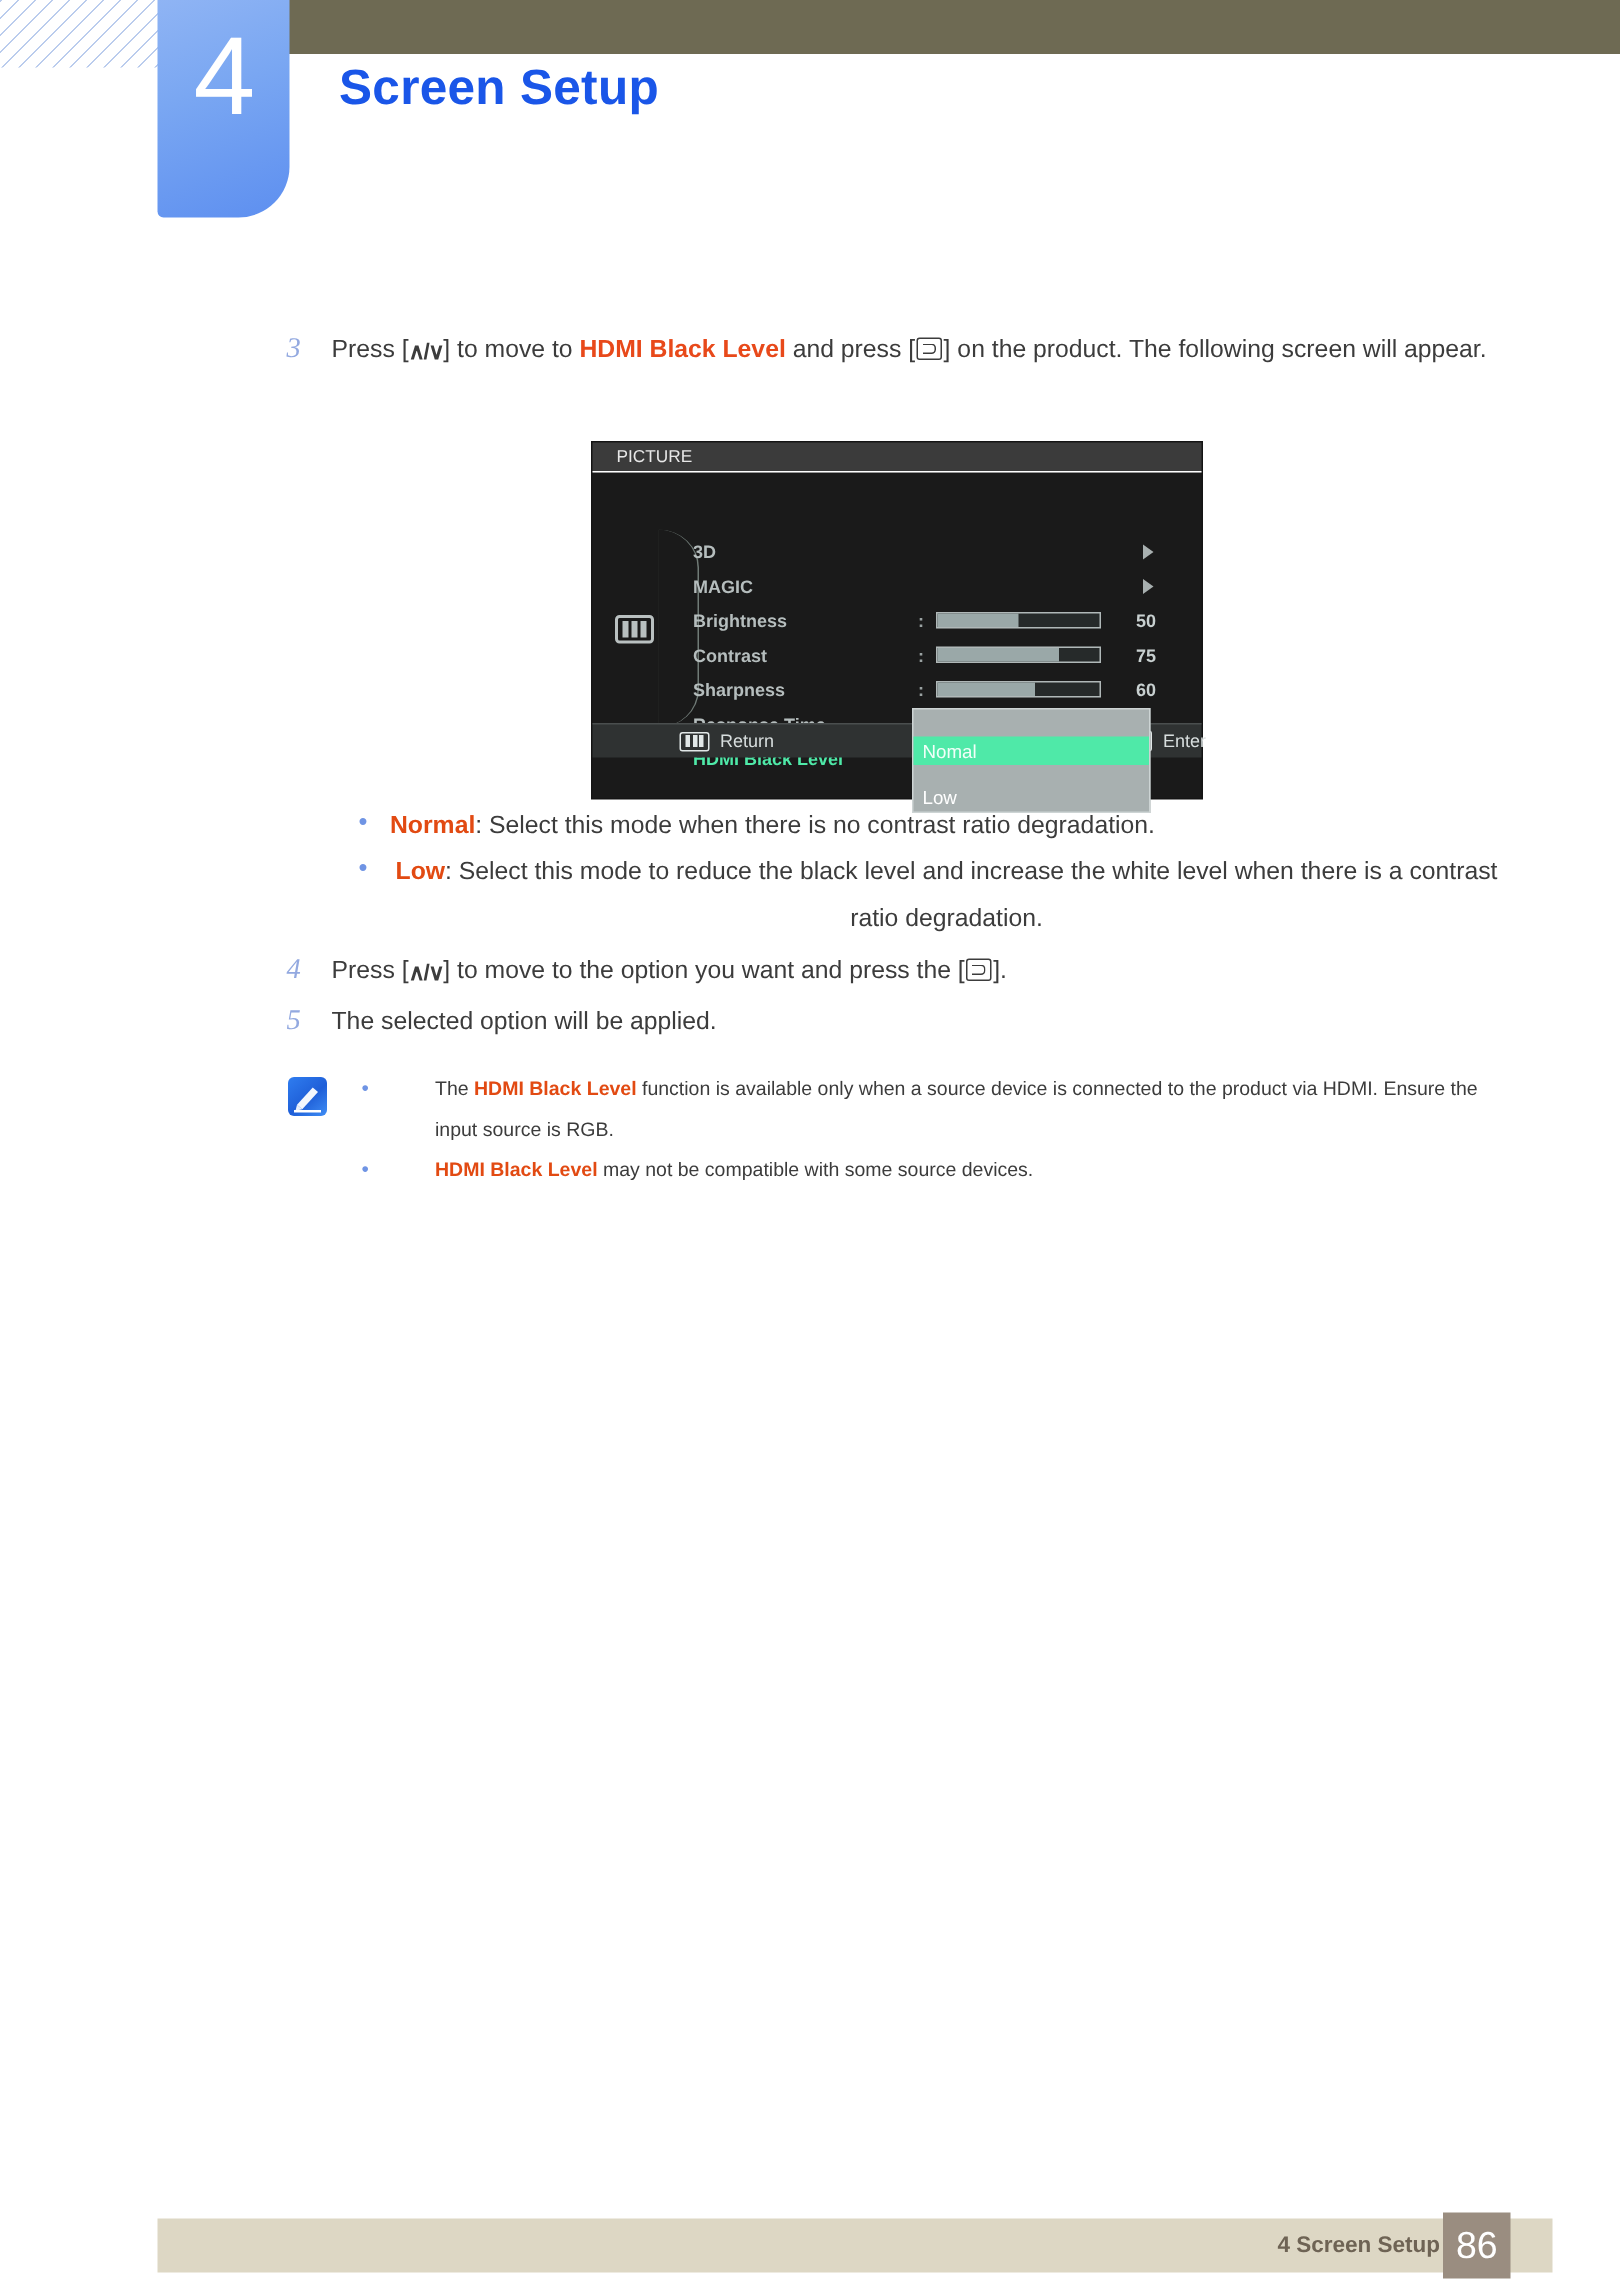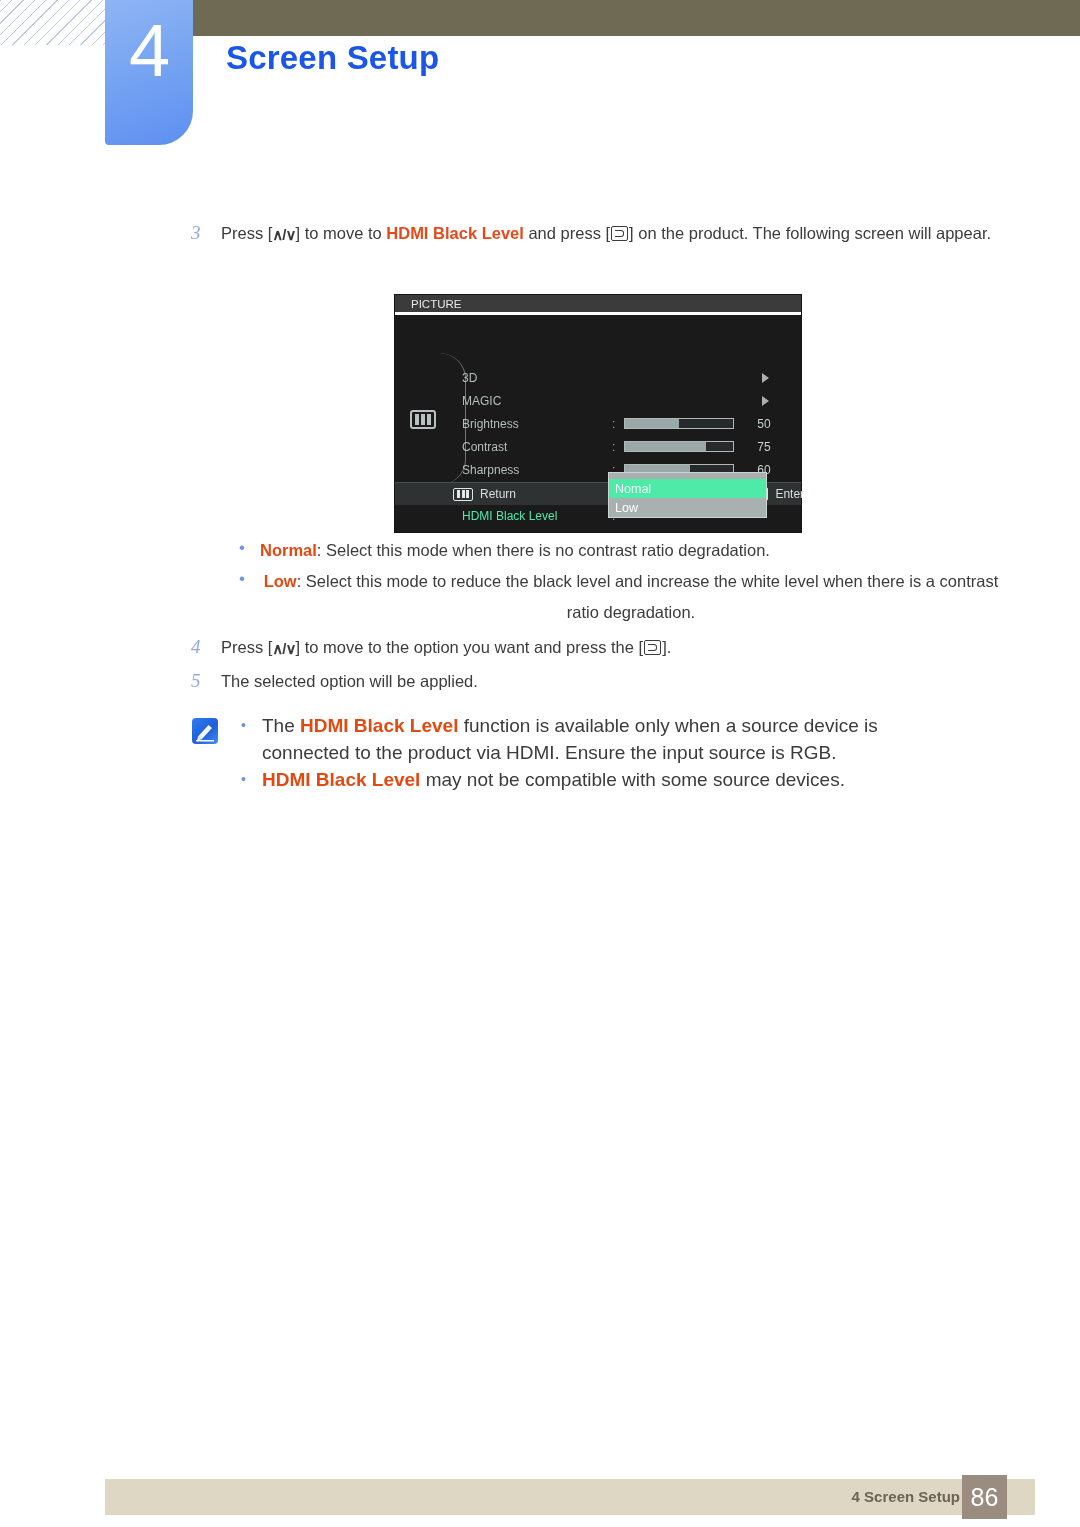--- a/index.html
+++ b/index.html
@@ -127,21 +127,21 @@
   }
   .osd-title {
     height: 20px;
     background: #3b3b3b;
     color: #e8e8e8;
     font-size: 11.5px;
     display: flex;
     align-items: center;
     padding-left: 16px;
     box-sizing: border-box;
-    border-bottom: 3px solid #ffffff;
+    border-bottom: 1px solid #ffffff;
   }
   .osd-body {
     position: relative;
     height: 190px;
   }
   .osd-sideicon {
     position: absolute;
     left: 15px; top: 95px;
     width: 26px; height: 19px;
     border: 2px solid #b9c0c0;
@@ -160,22 +160,23 @@
   .osd-arc {
     position: absolute;
     left: 44px; top: 38px;
     width: 26px; height: 132px;
     border-right: 1.3px solid #7f8c87;
     border-radius: 0 70px 70px 0 / 0 66px 66px 0;
     opacity: 0.85;
   }
   .osd-list {
     position: absolute;
-    left: 67px; top: 51px;
+    left: 67px; top: 41px;
     width: 335px;
+    font-weight: bold;
   }
   .osd-row {
     height: 23px;
     display: flex;
     align-items: center;
     position: relative;
   }
   .osd-label {
     width: 150px;
     flex: 0 0 150px;
@@ -233,20 +234,21 @@
     z-index: 5;
   }
   .dd-item {
     height: 19px;
     display: flex;
     align-items: center;
     padding-left: 6px;
     color: #ffffff;
     font-size: 12.5px;
     box-sizing: border-box;
+    margin-top: 12px;
   }
   .dd-item.active {
     background: #4fe9a8;
     color: #f2fff9;
   }
 
   .osd-footer {
     position: absolute;
     left: 0; bottom: 0;
     width: 100%; height: 23px;
@@ -345,23 +347,24 @@
     width: 30px;
     flex: 0 0 30px;
     color: #6f94e4;
     font-size: 14px;
     line-height: 26px;
     padding-left: 9px;
     box-sizing: border-box;
   }
   .note-text {
     color: #3c3c3c;
-    font-size: 19px;
+    font-size: 13px;
     line-height: 27px;
     max-width: 705px;
+    margin-left: 28px;
   }
 
   
   .footer-bar {
     position: absolute;
     left: 105px; bottom: 12px;
     width: 930px; height: 36px;
     background: #ddd7c4;
   }
   .footer-label {

